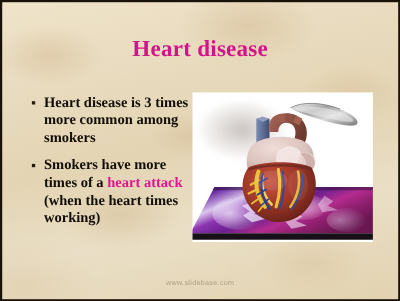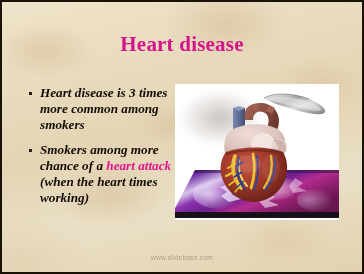--- a/index.html
+++ b/index.html
@@ -83,21 +83,20 @@
     height: 3px;
     background: #241a10;
     margin: 7px 8px 0 0;
   }
   .bullet-text {
     flex: 1 1 auto;
     font-size: 13.2px;
     font-weight: bold;
     color: #130d06;
     line-height: 1.21;
-    font-style: italic;
   }
   .accent { color: #e0168f; }
 
   
   #picture-box {
     position: absolute;
     left: 173px;
     top: 82px;
     width: 164px;
     height: 136px;
@@ -165,21 +164,21 @@
   <div id="body">
 
     <div class="bullet-row">
       <span class="bullet-marker"></span>
       <span class="bullet-text">Heart disease is 3 times more common among smokers</span>
     </div>
 
     <div class="bullet-row">
       <span class="bullet-marker"></span>
       <span class="bullet-text">
-        <span>Smokers among more chance of a</span>
+        <span>Smokers have more times of a</span>
         <span class="accent">heart attack</span>
         <span>(when the heart times working)</span>
       </span>
     </div>
 
   </div>
 
   <div id="picture-box">
 
     <div class="shadow-blob"></div>

